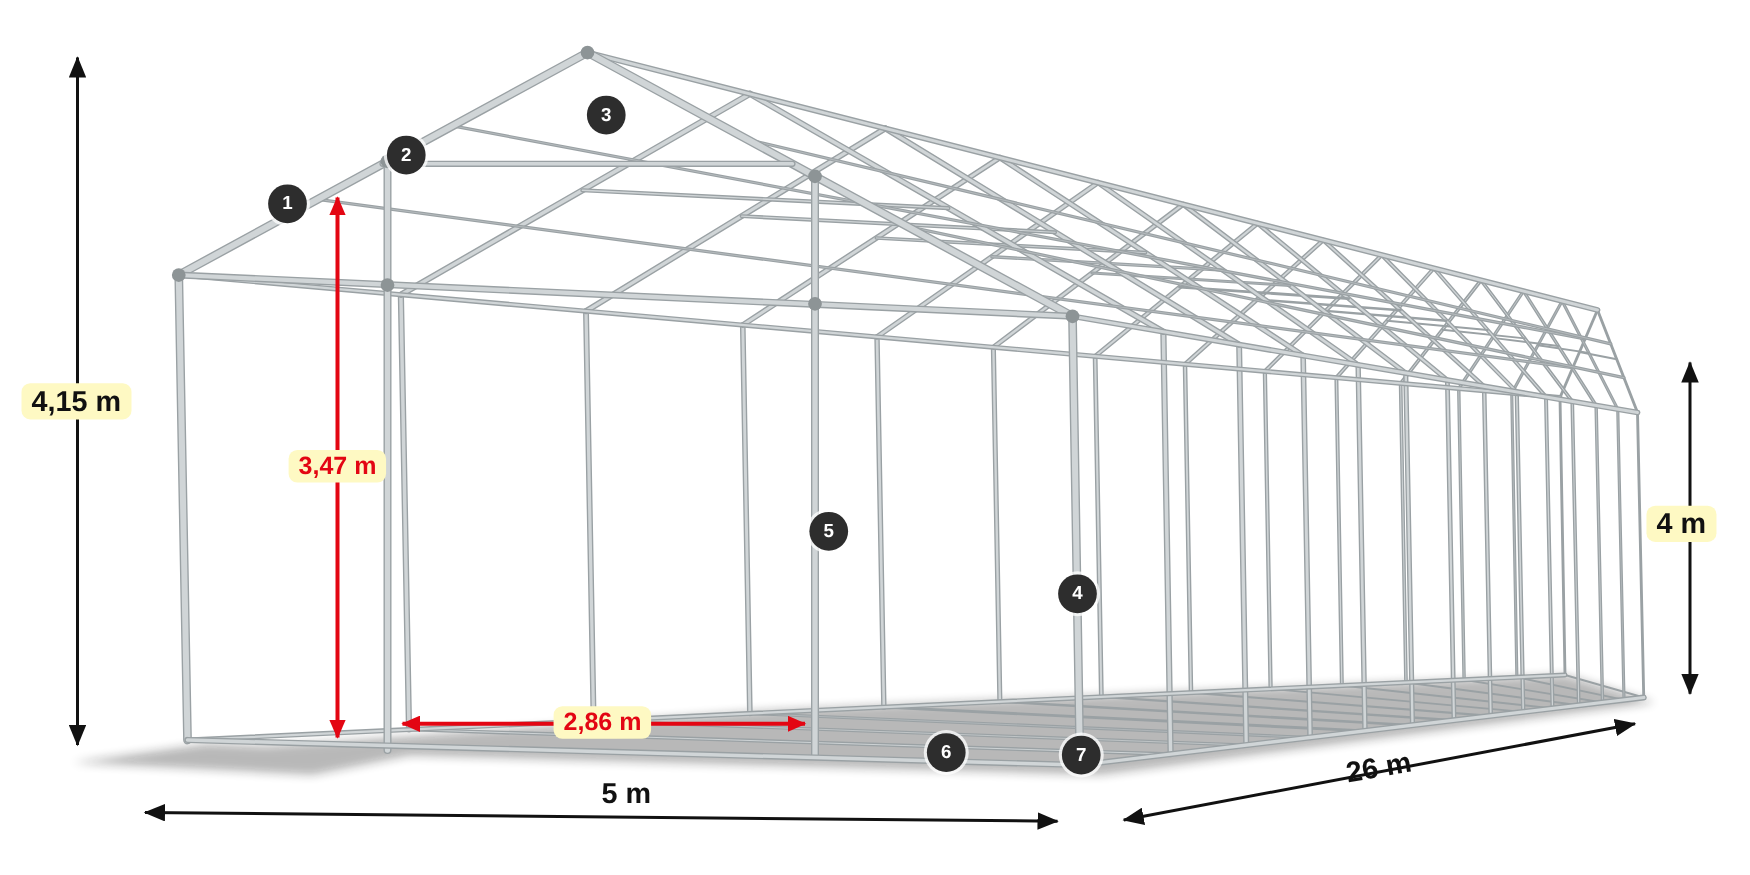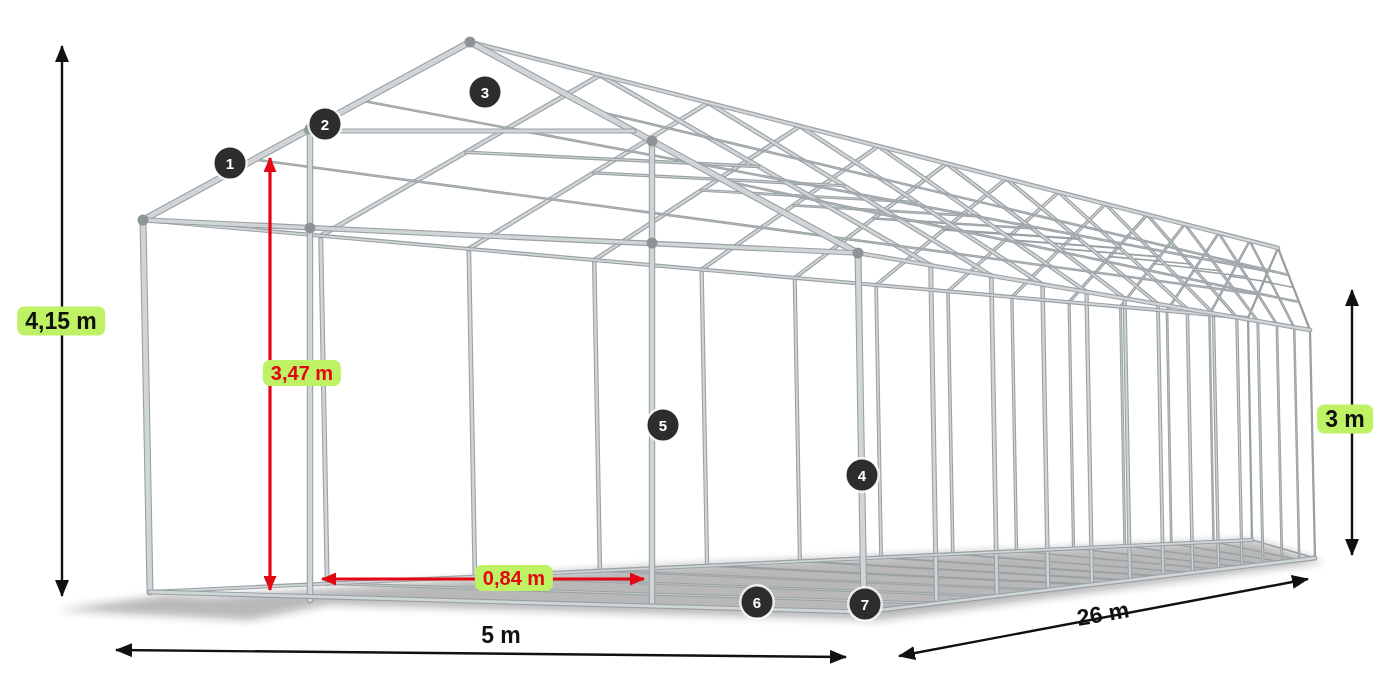--- a/index.html
+++ b/index.html
@@ -6,22 +6,22 @@
   .stage{
     position:relative;width:1400px;height:700px;background:#ffffff;
     overflow:hidden;font-family:"Liberation Sans",sans-serif;
   }
   .stage svg{position:absolute;left:0;top:0;}
   .dim-label{
     position:absolute;transform:translate(-50%,-50%);
     font-weight:bold;font-size:23px;color:#111;
     white-space:nowrap;line-height:1;z-index:5;
   }
-  .dim-label.red{color:#e30613;font-size:20px;margin-left:32px;}
-  .pill{background:#bef264;padding:3px 8px;border-radius:7px;}
+  .dim-label.red{color:#e30613;font-size:20px;}
+  .pill{background:#fef9c3;padding:3px 8px;border-radius:7px;}
   .marker{
     position:absolute;transform:translate(-50%,-50%);
     width:31px;height:31px;border-radius:50%;
     background:#2d2d2d;color:#fff;
     font-weight:bold;font-size:15px;
     display:flex;align-items:center;justify-content:center;
     box-shadow:0 0 0 2.5px rgba(255,255,255,.75);
     z-index:6;
   }
 </style>
@@ -245,17 +245,17 @@
   <div class="marker" style="left:230px;top:163px">1</div>
   <div class="marker" style="left:325px;top:124px">2</div>
   <div class="marker" style="left:485px;top:92px">3</div>
   <div class="marker" style="left:862px;top:475px">4</div>
   <div class="marker" style="left:663px;top:425px">5</div>
   <div class="marker" style="left:757px;top:602px">6</div>
   <div class="marker" style="left:865px;top:604px">7</div>
 
   <div class="dim-label pill" style="left:61px;top:321px">4,15 m</div>
   <div class="dim-label red pill" style="left:270px;top:373px">3,47 m</div>
-  <div class="dim-label red pill" style="left:482px;top:578px">0,84 m</div>
+  <div class="dim-label red pill" style="left:482px;top:578px">2,86 m</div>
   <div class="dim-label" style="left:501px;top:635px">5 m</div>
   <div class="dim-label" style="left:1103px;top:614px;transform:translate(-50%,-50%) rotate(-10deg)">26 m</div>
-  <div class="dim-label pill" style="left:1345px;top:419px">3 m</div>
+  <div class="dim-label pill" style="left:1345px;top:419px">4 m</div>
 </div>
 
 </body></html>

